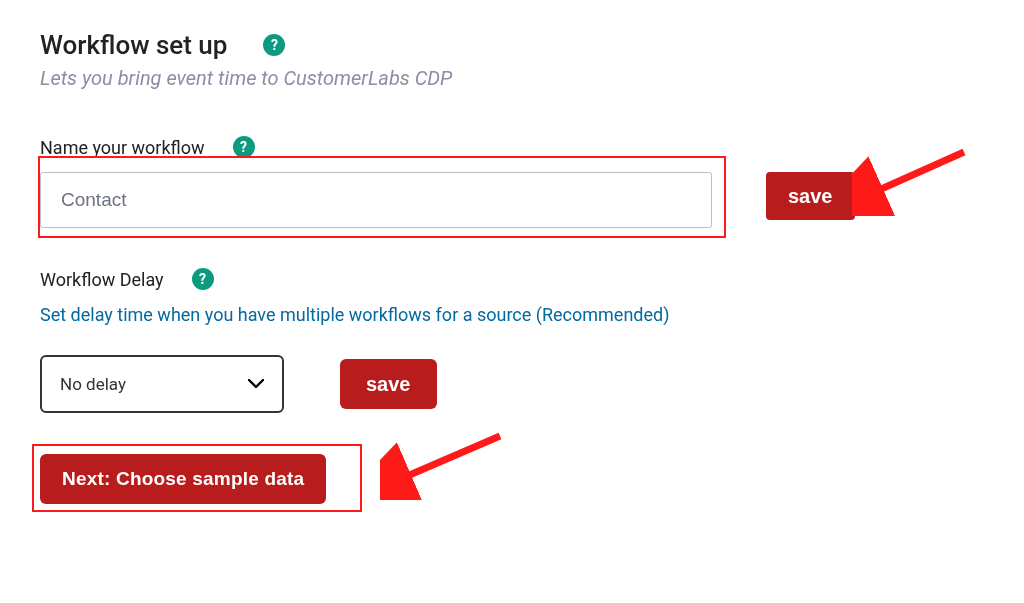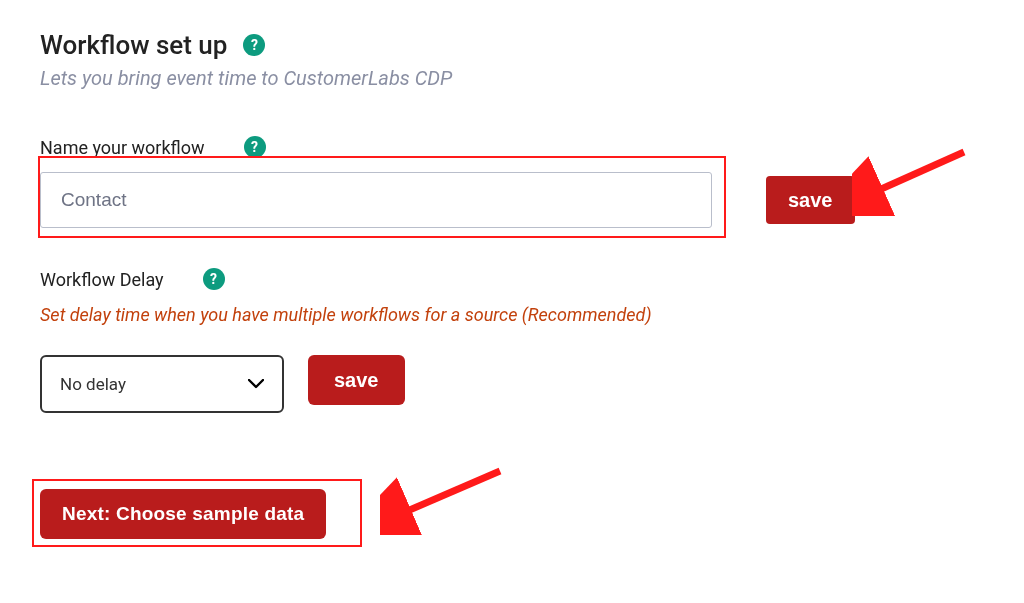--- a/index.html
+++ b/index.html
@@ -7,21 +7,21 @@
     font-family: -apple-system, BlinkMacSystemFont, "Segoe UI", Roboto, Arial, sans-serif;
     background: #fff;
     width: 1024px;
     height: 603px;
     padding: 30px 40px;
     position: relative;
   }
   .title-row {
     display: flex;
     align-items: center;
-    gap: 16px;
+    gap: 36px;
     margin-bottom: 6px;
   }
   .page-title {
     font-size: 26px;
     font-weight: 500;
     color: #222;
   }
   .help-badge {
     width: 22px;
     height: 22px;
@@ -37,31 +37,30 @@
   }
   .subtitle {
     font-size: 20px;
     font-style: italic;
     color: #8a8fa3;
     margin-bottom: 46px;
   }
   .field-label-row {
     display: flex;
     align-items: center;
-    gap: 39px;
+    gap: 28px;
     margin-bottom: 14px;
   }
   .field-label {
     font-size: 18px;
     color: #222;
   }
   .name-row {
     position: relative;
     display: flex;
-    align-items: center;
     gap: 18px;
   }
   .highlight-box-red {
     position: absolute;
     border: 2px solid #ff1a1a;
     pointer-events: none;
   }
   .hl-input {
     left: -2px;
     top: -16px;
@@ -92,27 +91,27 @@
     padding: 0 22px;
     font-size: 20px;
   }
   .arrow {
     position: absolute;
     pointer-events: none;
   }
   .delay-section { margin-top: 40px; }
   .delay-hint {
     font-size: 18px;
-    font-style: italic;
-    color: #c2410c;
+    color: #0369a1;
     margin-bottom: 30px;
   }
   .delay-row {
     display: flex;
-    gap: 24px;
+    align-items: center;
+    gap: 56px;
   }
   .select-wrap {
     position: relative;
     width: 244px;
     height: 58px;
     border: 2px solid #333;
     border-radius: 6px;
     display: flex;
     align-items: center;
     padding: 0 18px;
@@ -127,21 +126,21 @@
   .chevron {
     font-size: 14px;
   }
   .btn-save-delay {
     height: 50px;
     padding: 0 26px;
     font-size: 20px;
     border-radius: 6px;
   }
   .next-section {
-    margin-top: 76px;
+    margin-top: 41px;
     position: relative;
     width: fit-content;
   }
   .hl-next {
     left: -8px;
     top: -10px;
     width: 330px;
     height: 68px;
   }
   .btn-next {

